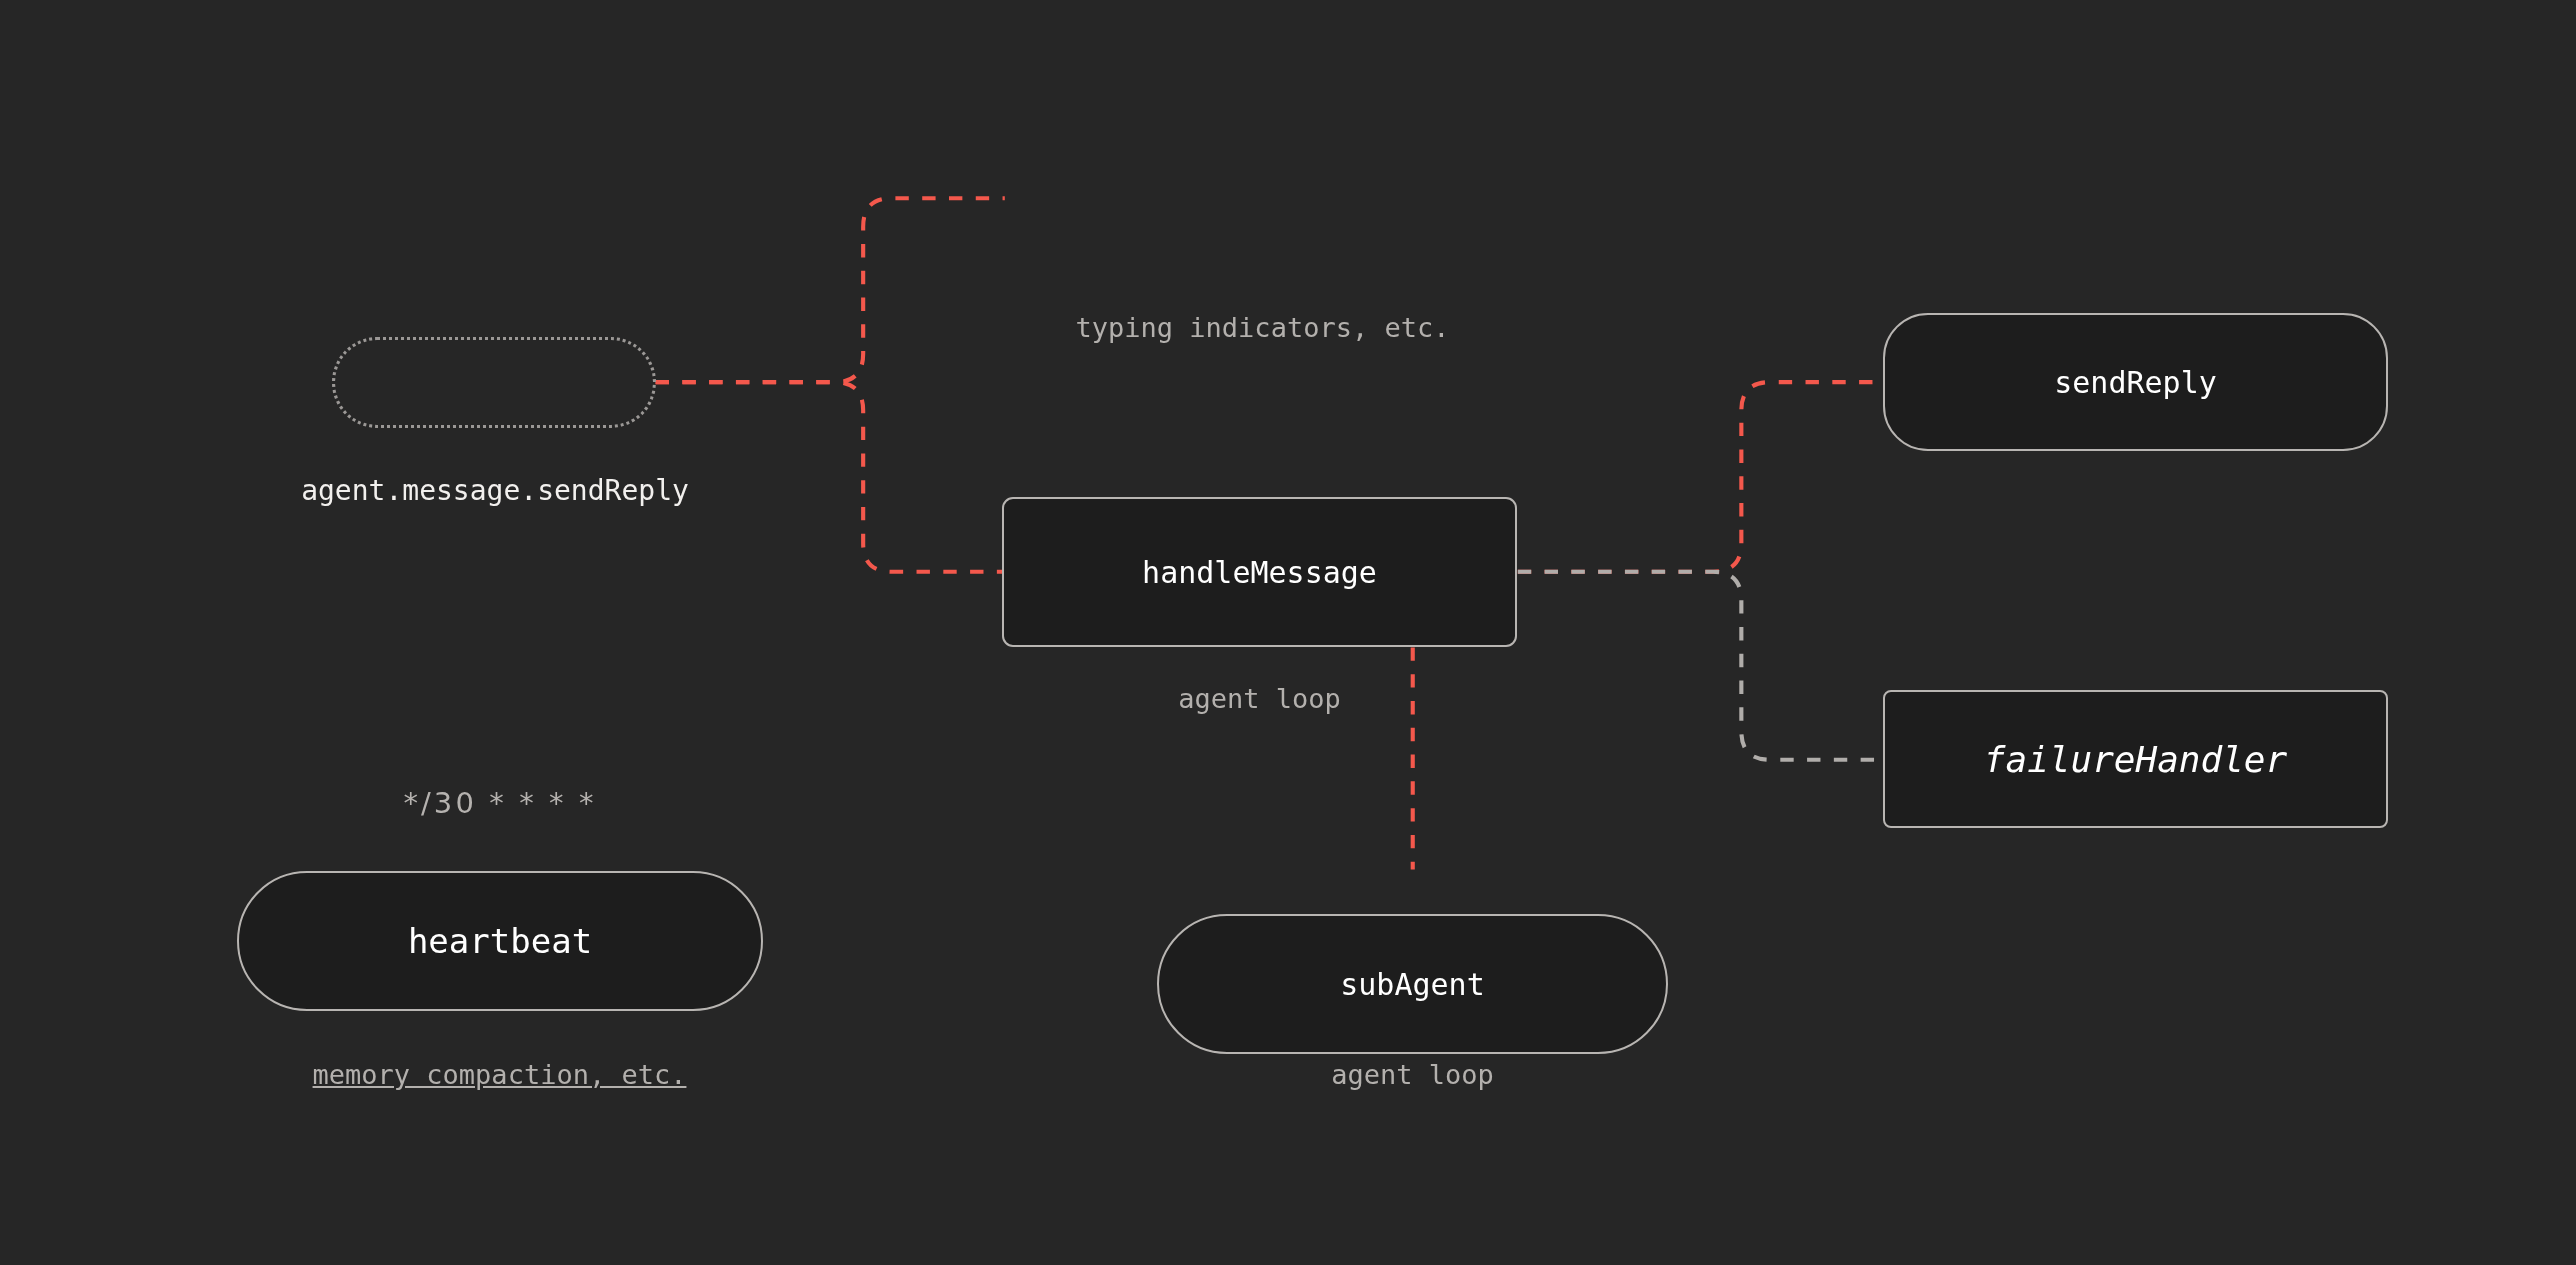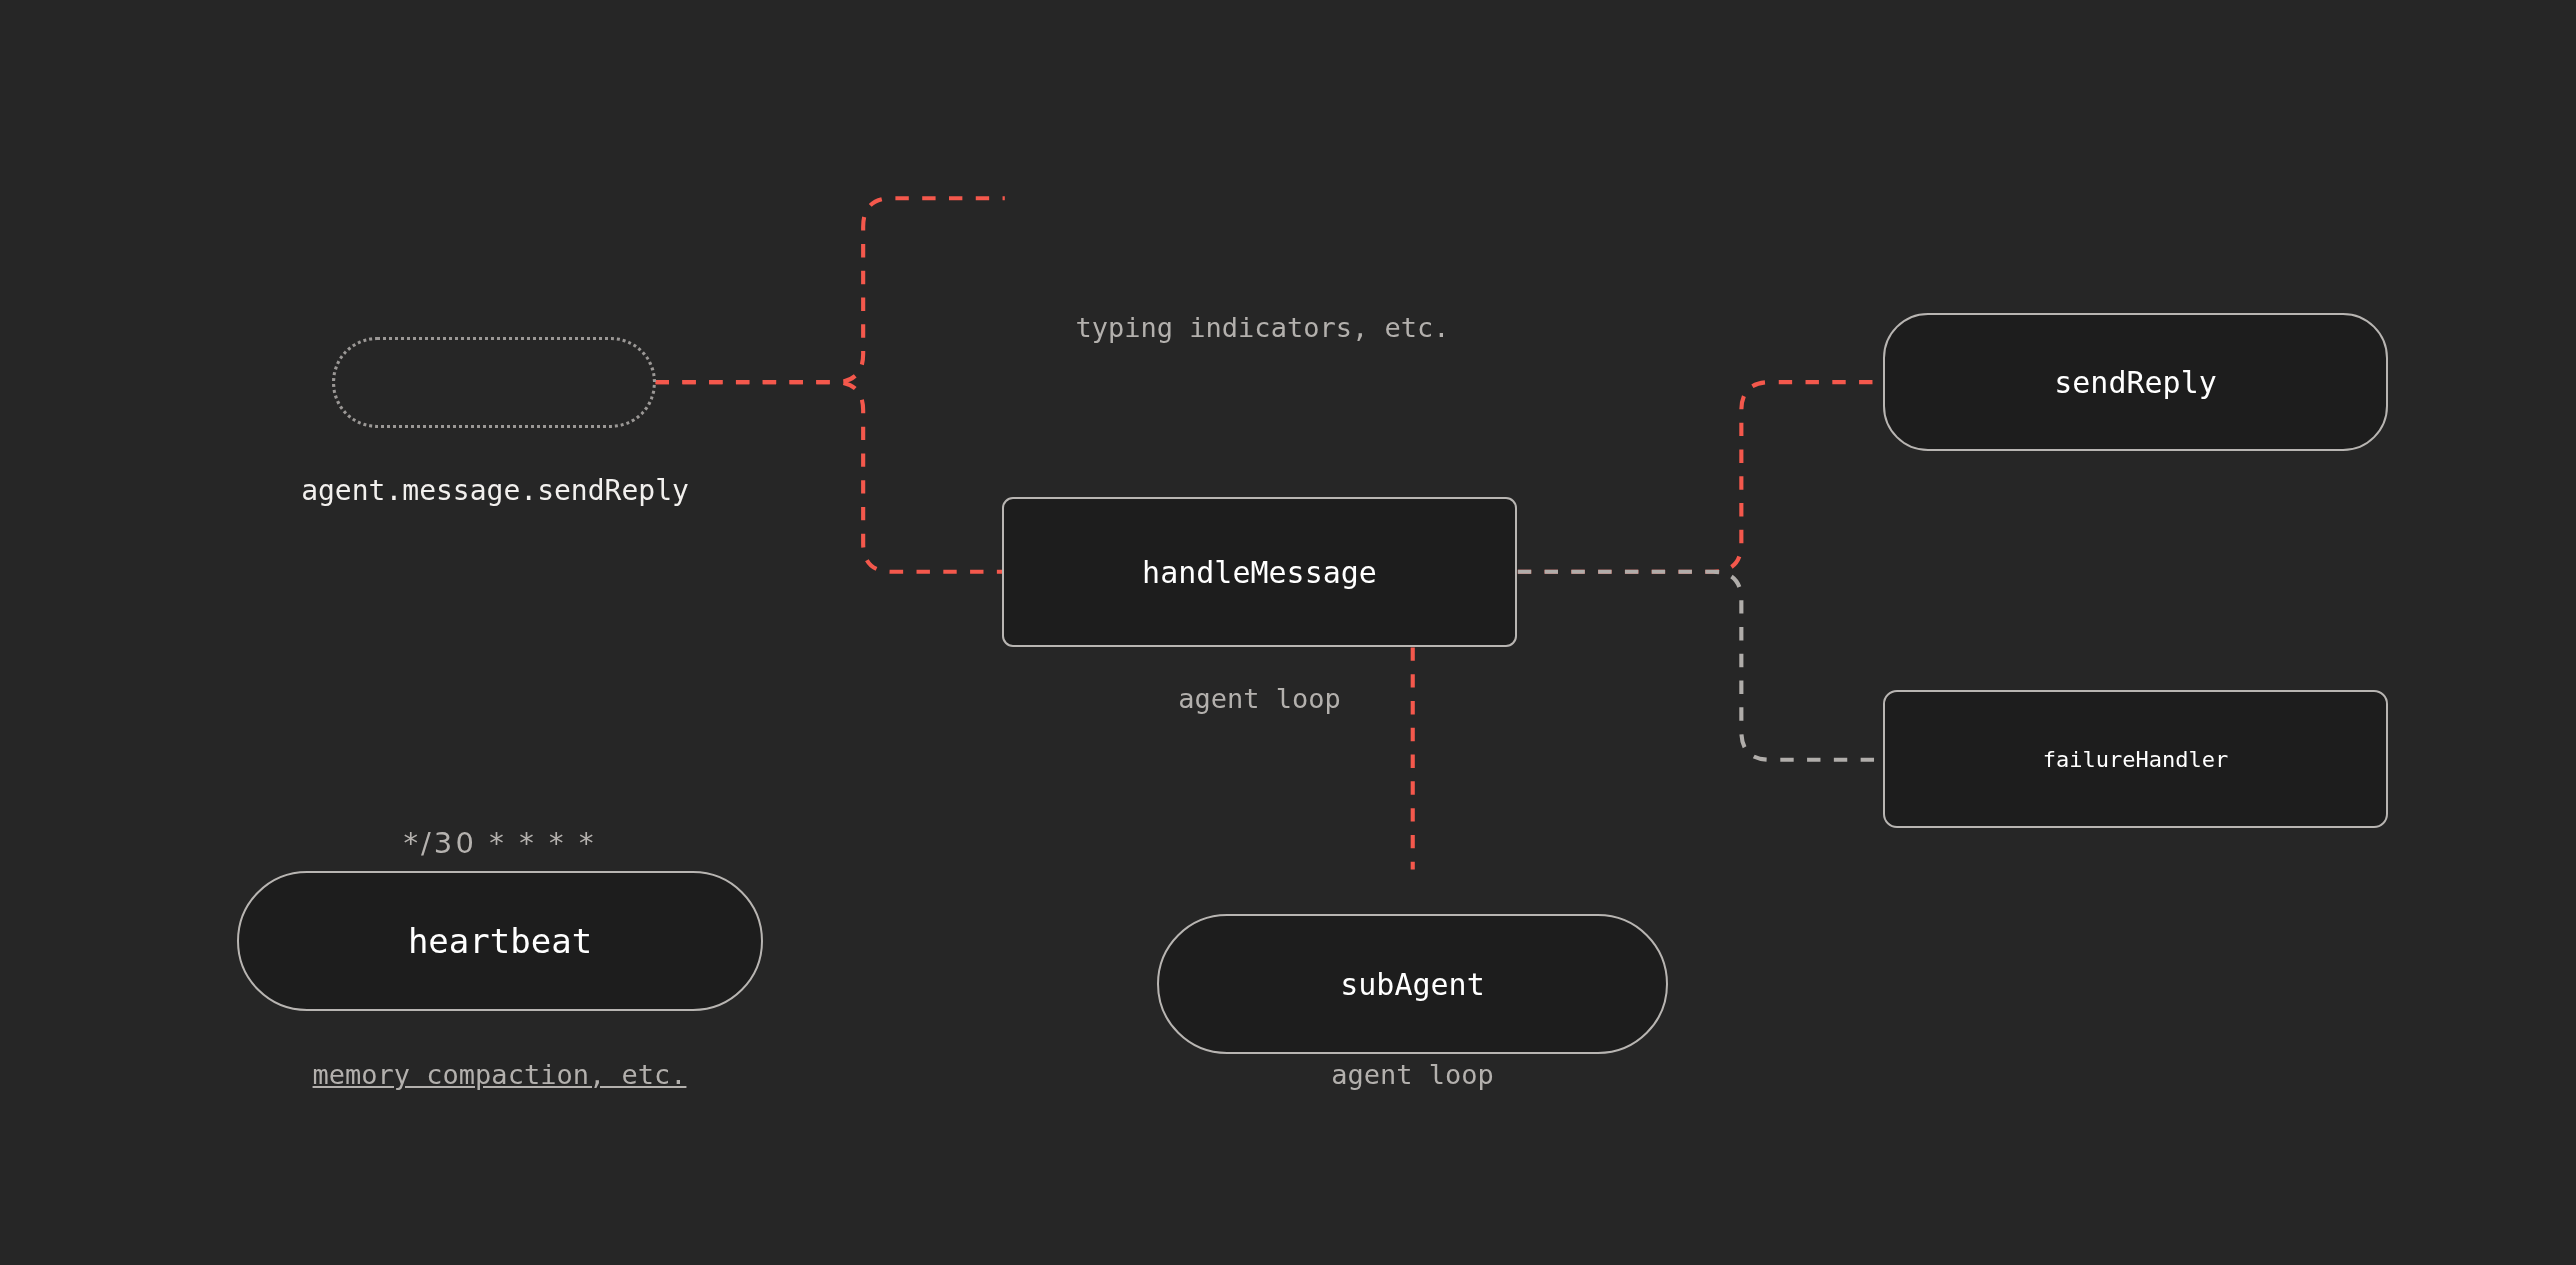--- a/index.html
+++ b/index.html
@@ -56,21 +56,20 @@
     white-space: nowrap;
     text-align: center;
   }
   .caption.bright {
     color: #f2f0ee;
   }
   .caption.cron {
     font-family: "DejaVu Sans", "Liberation Sans", sans-serif;
     color: #b5b2af;
     letter-spacing: 3.1px;
-    margin-top: 40px;
   }
 </style>
 </head>
 <body>
 
 <div id="canvas">
 
   <svg id="edges" viewBox="0 0 5120 2456" width="2638" height="1265" xmlns="http://www.w3.org/2000/svg">
 
     <path d="M 1272 742 L 1620 742 Q 1675 742 1675 687 L 1675 440 Q 1675 385 1730 385 L 1950 385" fill="none" stroke="#f4584c" stroke-width="8" stroke-dasharray="26 26" stroke-linecap="butt"></path>
@@ -96,21 +95,21 @@
   <div class="node" style="left:1002px; top:497px; width:515px; height:150px; border-radius:11px; font-size:30px;">
     <span class="node-label">handleMessage</span>
   </div>
 
   <div class="caption" style="left:1002px; top:683px; width:515px; font-size:27px;">agent loop</div>
 
   <div class="node" style="left:1883px; top:313px; width:505px; height:138px; border-radius:45px; font-size:30px;">
     <span class="node-label">sendReply</span>
   </div>
 
-  <div class="node" style="left:1883px; top:690px; width:505px; height:138px; border-radius:14px; font-size:22px;">
+  <div class="node" style="left:1883px; top:690px; width:505px; height:138px; border-radius:8px; font-size:36px;font-style:italic;">
     <span class="node-label">failureHandler</span>
   </div>
 
   <div class="caption cron" style="left:237px; top:786px; width:526px; font-size:29px;">*/30 * * * *</div>
 
   <div class="node" style="left:237px; top:871px; width:526px; height:140px; border-radius:70px; font-size:34px;">
     <span class="node-label">heartbeat</span>
   </div>
 
   <div class="caption" style="left:185px; top:1059px; width:629px; font-size:27px;text-decoration:underline;">memory compaction, etc.</div>

